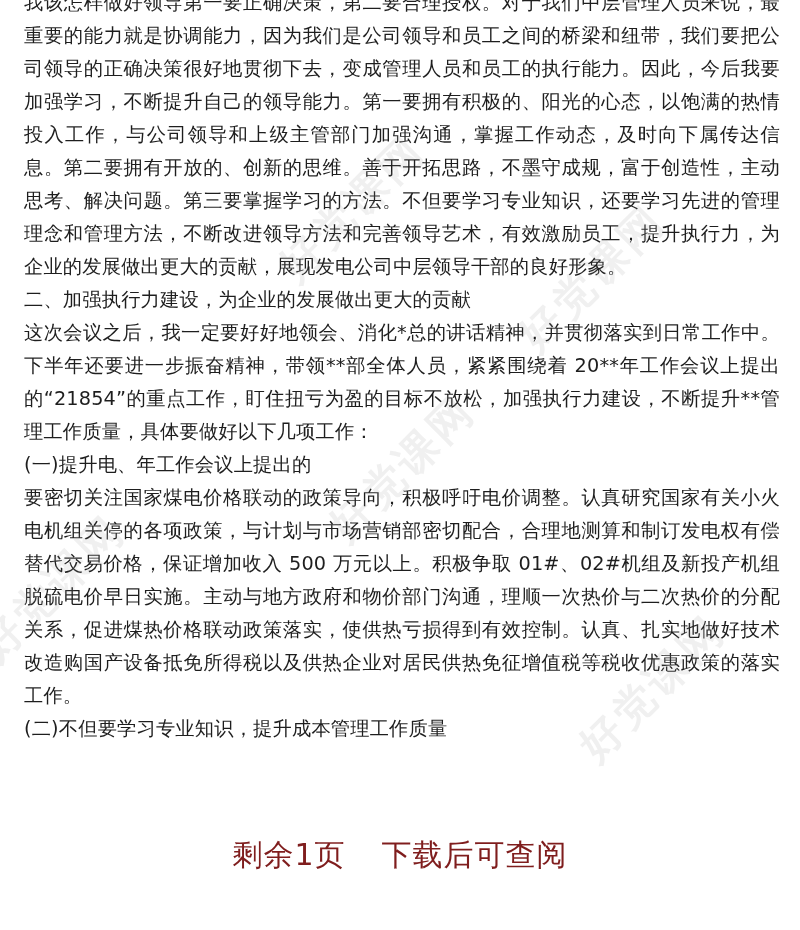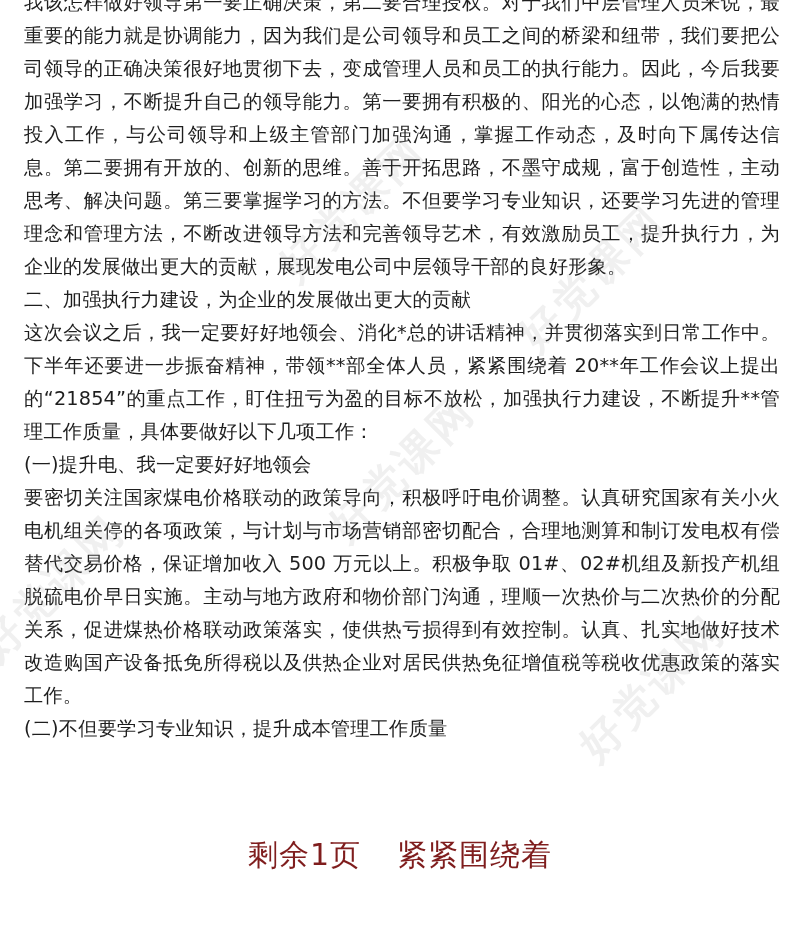--- a/index.html
+++ b/index.html
@@ -70,30 +70,30 @@
     .gap { width: 36px; }
   </style>
 </head>
 <body>
 
 <div class="page">
   <div class="text-body">
     <p class="para">我该怎样做好领导第一要正确决策，第二要合理授权。对于我们中层管理人员来说，最重要的能力就是协调能力，因为我们是公司领导和员工之间的桥梁和纽带，我们要把公司领导的正确决策很好地贯彻下去，变成管理人员和员工的执行能力。因此，今后我要加强学习，不断提升自己的领导能力。第一要拥有积极的、阳光的心态，以饱满的热情投入工作，与公司领导和上级主管部门加强沟通，掌握工作动态，及时向下属传达信息。第二要拥有开放的、创新的思维。善于开拓思路，不墨守成规，富于创造性，主动思考、解决问题。第三要掌握学习的方法。不但要学习专业知识，还要学习先进的管理理念和管理方法，不断改进领导方法和完善领导艺术，有效激励员工，提升执行力，为企业的发展做出更大的贡献，展现发电公司中层领导干部的良好形象。</p>
     <p class="heading">二、加强执行力建设，为企业的发展做出更大的贡献</p>
     <p class="para">这次会议之后，我一定要好好地领会、消化*总的讲话精神，并贯彻落实到日常工作中。下半年还要进一步振奋精神，带领**部全体人员，紧紧围绕着 20**年工作会议上提出的“21854”的重点工作，盯住扭亏为盈的目标不放松，加强执行力建设，不断提升**管理工作质量，具体要做好以下几项工作：</p>
-    <p class="heading">(一)提升电、我一定要好好地领会</p>
+    <p class="heading">(一)提升电、年工作会议上提出的</p>
     <p class="para">要密切关注国家煤电价格联动的政策导向，积极呼吁电价调整。认真研究国家有关小火电机组关停的各项政策，与计划与市场营销部密切配合，合理地测算和制订发电权有偿替代交易价格，保证增加收入 500 万元以上。积极争取 01#、02#机组及新投产机组脱硫电价早日实施。主动与地方政府和物价部门沟通，理顺一次热价与二次热价的分配关系，促进煤热价格联动政策落实，使供热亏损得到有效控制。认真、扎实地做好技术改造购国产设备抵免所得税以及供热企业对居民供热免征增值税等税收优惠政策的落实工作。</p>
     <p class="heading">(二)不但要学习专业知识，提升成本管理工作质量</p>
 
   </div>
 
   <div class="watermark" style="left:500px; top:250px;">好党课网</div>
   <div class="watermark" style="left:310px; top:440px;">好党课网</div>
   <div class="watermark" style="left:560px; top:660px;">好党课网</div>
   <div class="watermark" style="left:-40px; top:560px;">好党课网</div>
   <div class="watermark" style="left:260px; top:180px;">好党课网</div>
 </div>
 
 <div class="remaining-banner">
   <span>剩余1页</span>
   <span class="gap"></span>
-  <span>紧紧围绕着</span>
+  <span>下载后可查阅</span>
 </div>
 
 </body></html>

